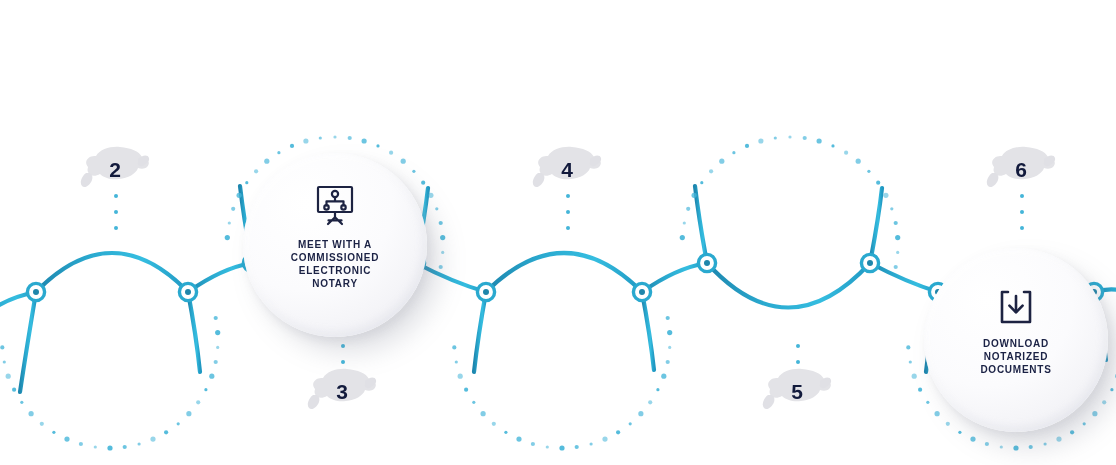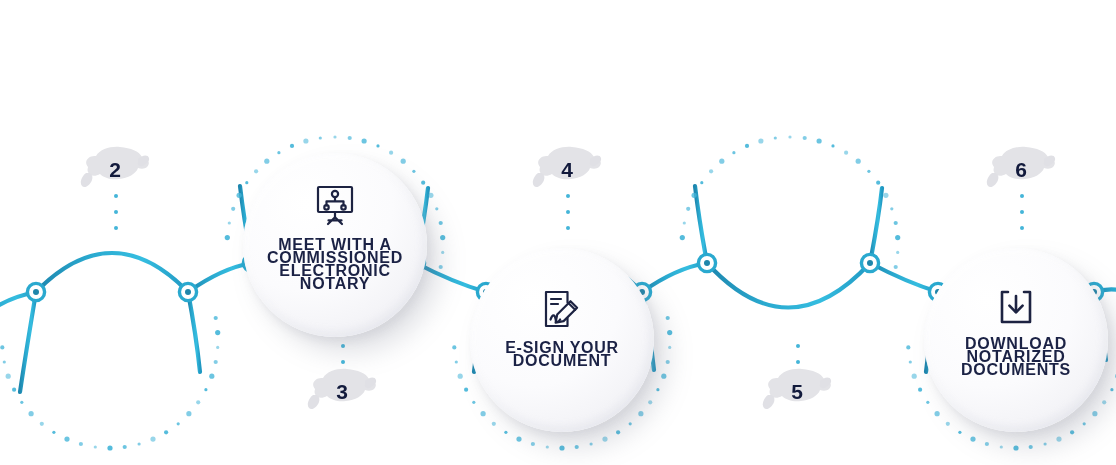--- a/index.html
+++ b/index.html
@@ -57,21 +57,21 @@
   }
   .step-icon {
     display: block;
     color: #1d2342;
   }
   .step-label {
     margin-top: 9px;
     text-align: center;
     color: #1b2245;
     font-weight: 700;
-    font-size: 16px;
+    font-size: 10px;
     line-height: 13px;
     letter-spacing: 0.75px;
     text-transform: uppercase;
     white-space: pre-line;
     font-family: "Liberation Sans", sans-serif;
   }
 
   
   .badge {
     position: absolute;
@@ -350,35 +350,20 @@
           <path d="M23 34.2L16 41M23 34.2L30 41M16.5 37.4h13"></path>
         </svg>
         <div class="step-label">MEET WITH A
 COMMISSIONED
 ELECTRONIC
 NOTARY</div>
       </div>
     </div>
   </div>
 
-  <div class="step" style="left:470px; top:248px; width:184px; height:184px;">
-    <div class="disc" style="left:0; top:0; width:184px; height:184px; padding-top:40px; box-sizing:border-box;">
-      <div class="disc-inner">
-        <svg class="step-icon" width="47" height="44" viewBox="0 0 47 44" fill="none" stroke="#1d2342" stroke-width="2.2" stroke-linecap="round" stroke-linejoin="round">
-          <path d="M7 4h21.5v10.5M7 4v34h21.5v-8"></path>
-          <path d="M12 11h10M12 16h7"></path>
-          <path d="M11.5 31.5c2-5.5 4.2-5.4 5 -0.6 0.7 4.2 3.1 3.4 4.6 0.6"></path>
-          <path d="M31.5 13.2l6.6 6.6-13.5 13.3-8.0 1.5 1.6-8z"></path>
-          <path d="M29.6 15.2l6.6 6.6"></path>
-        </svg>
-        <div class="step-label">E-SIGN YOUR
-DOCUMENT</div>
-      </div>
-    </div>
-  </div>
 
 
   <div class="step" style="left:924px; top:248px; width:184px; height:184px;">
     <div class="disc" style="left:0; top:0; width:184px; height:184px; padding-top:38px; box-sizing:border-box;">
       <div class="disc-inner">
         <svg class="step-icon" width="42" height="42" viewBox="0 0 42 42" fill="none" stroke="#1d2342" stroke-width="2.6" stroke-linecap="round" stroke-linejoin="round">
           <path d="M7 6h6M29 6h6M35 6v30H7V6"></path>
           <path d="M21 10v16"></path>
           <path d="M14.4 19.6L21 26.4l6.6-6.8"></path>
         </svg>

